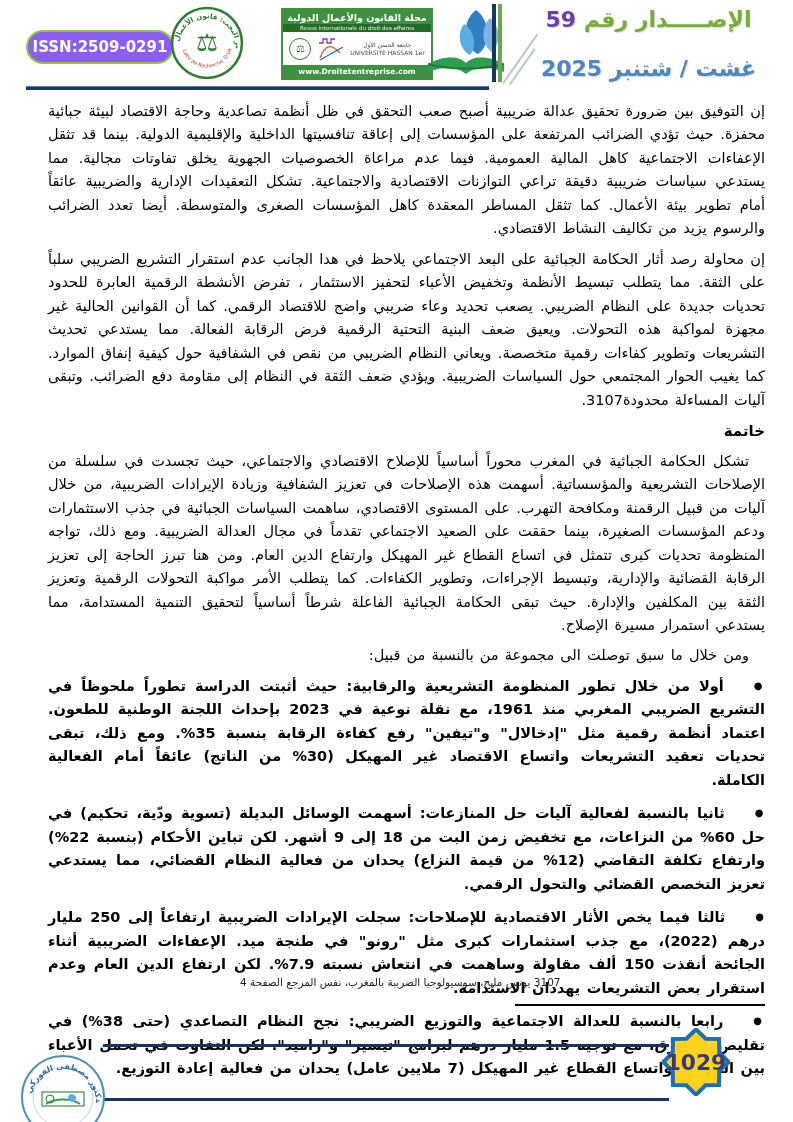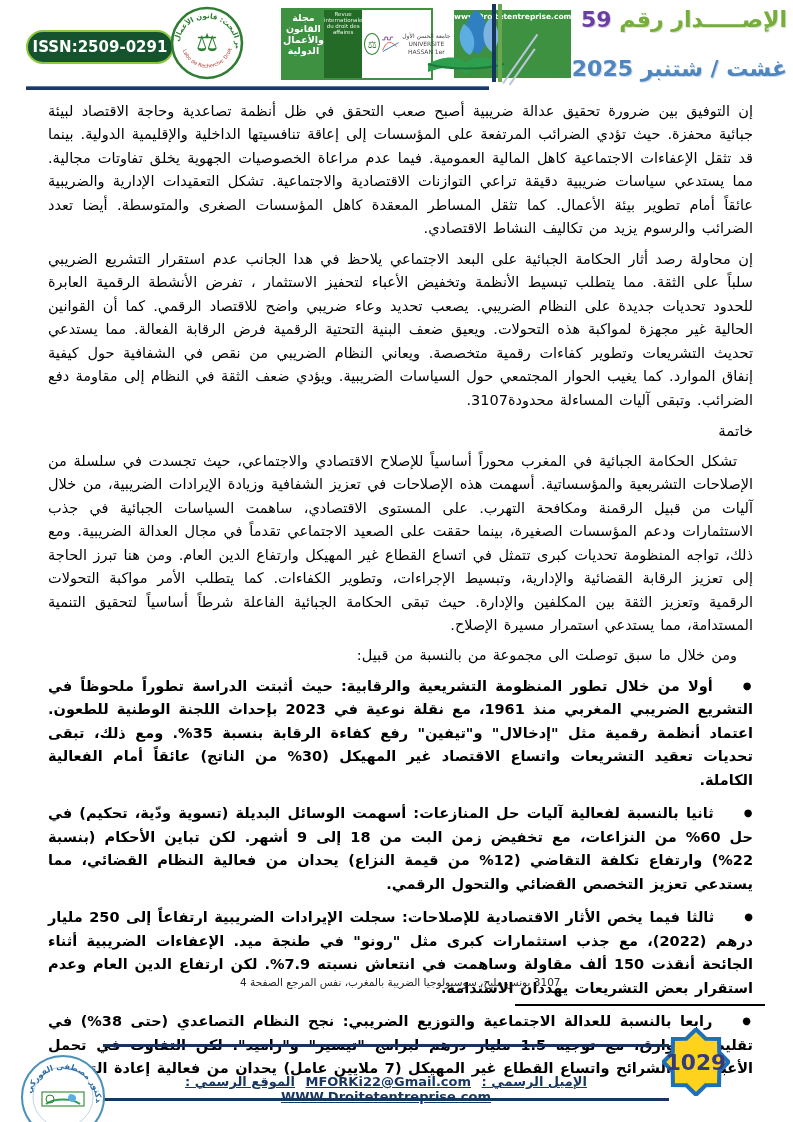--- a/index.html
+++ b/index.html
@@ -2,50 +2,50 @@
 <html lang="ar"><head>
 <meta charset="utf-8">
 <style>
   html,body{margin:0;padding:0;background:#fff;}
   .page{position:relative;width:793px;height:1122px;background:#fff;overflow:hidden;
         font-family:"DejaVu Sans",sans-serif;}
 
   
   .header{position:absolute;top:0;left:0;right:0;height:92px;}
   .issn-badge{position:absolute;left:26px;top:30px;width:144px;height:30px;
-      background:#14532d;border:2px solid #8dc63f;border-radius:17px;
+      background:#8b5cf6;border:2px solid #8dc63f;border-radius:17px;
       color:#fff;font-weight:bold;font-size:15px;display:flex;align-items:center;justify-content:center;}
   .lab-logo{position:absolute;left:170px;top:6px;width:74px;height:74px;}
   .journal-logo{position:absolute;left:281px;top:8px;width:152px;height:72px;
-      border:2px solid #3f9142;background:#fff;display:flex;box-sizing:border-box;}
+      border:2px solid #3f9142;background:#fff;display:flex;flex-direction:column;box-sizing:border-box;}
   .jl-title{background:#3f9142;color:#fff;font-size:9.5px;font-weight:bold;text-align:center;padding:2px 0 1px;}
   .jl-sub{background:#246b28;color:#eaf6e6;font-size:5.5px;text-align:center;padding:1px 0;}
   .jl-mid{flex:1;display:flex;align-items:center;justify-content:space-evenly;padding:1px 2px;}
   .jl-minicircle{width:20px;height:20px;border:1.5px solid #2e7d32;border-radius:50%;
       display:flex;align-items:center;justify-content:center;font-size:10px;color:#2e7d32;}
   .jl-univ{font-size:6px;color:#444;text-align:center;line-height:1.3;}
   .jl-site{background:#3f9142;color:#fff;font-weight:bold;font-size:7.5px;text-align:center;padding:2px 0;}
   .book-graphic{position:absolute;left:424px;top:8px;width:82px;height:76px;}
   .sep-bar-navy{position:absolute;left:492px;top:4px;width:4px;height:78px;background:#17365d;}
   .sep-bar-green{position:absolute;left:498px;top:4px;width:4px;height:78px;background:#6aa84f;}
-  .issue-block{position:absolute;left:510px;right:6px;top:6px;text-align:right;direction:rtl;line-height:1.3;}
+  .issue-block{position:absolute;left:510px;right:6px;top:6px;text-align:center;direction:rtl;line-height:1.3;}
   .issue-line1{font-size:22px;font-weight:bold;color:#76ad3b;text-shadow:1px 1px 0 #d7e3cf;}
   .issue-number{color:#6b3fa0;text-shadow:1px 1px 0 #d9cfe8;}
   .issue-line2{font-size:22px;font-weight:bold;color:#4e86c0;margin-top:20px;text-shadow:1px 1px 0 #cdd9ea;}
   .slash1,.slash2{position:absolute;background:#b9c7d9;height:1.5px;}
   .slash1{width:60px;left:490px;top:58px;transform:rotate(-55deg);}
   .slash2{width:44px;left:500px;top:66px;transform:rotate(-55deg);}
   .header-rule{position:absolute;left:26px;top:86px;width:463px;height:3px;background:#1a3a66;border-top:1px solid #5a7ba6;}
 
   
-  .content{position:absolute;top:100px;right:40px;left:28px;direction:rtl;text-align:justify;
+  .content{position:absolute;top:100px;right:28px;left:28px;direction:rtl;text-align:justify;
       font-size:14.5px;line-height:1.62;color:#000;word-spacing:1.5px;margin-left:20px;}
   .content p{margin:0 0 7px;}
   .p-indent{text-indent:16px;}
-  .conclusion-heading{font-weight:normal;font-size:15px;margin:4px 0 6px;}
+  .conclusion-heading{font-weight:bold;font-size:15px;margin:4px 0 6px;}
   .bullet-item{margin:0 0 10px;font-weight:bold;}
   .bullet-glyph{font-size:10px;vertical-align:2px;}
   .bullet-gap{display:inline-block;width:30px;}
 
   
   .fn-sep{position:absolute;top:1004px;right:28px;width:250px;height:2px;background:#000;}
   .footnote-text{position:absolute;top:976px;right:40px;left:240px;direction:rtl;text-align:left;
       font-size:10.5px;color:#222;}
 
   
@@ -145,26 +145,20 @@
     </div>
     <div class="bullet-item">
       <span class="bullet-glyph">●</span><span class="bullet-gap"></span><span>رابعا بالنسبة للعدالة الاجتماعية والتوزيع الضريبي: نجح النظام التصاعدي (حتى 38%) في تقليص الفوارق، مع توجيه 1.5 مليار درهم لبرامج "تيسير" و"راميد". لكن التفاوت في تحمل الأعباء بين الشرائح واتساع القطاع غير المهيكل (7 ملايين عامل) يحدان من فعالية إعادة التوزيع.</span>
     </div>
   </div>
 
   <div class="fn-sep"></div>
   <div class="footnote-text">3107 يونس مليح، سوسيولوجيا الضريبة بالمغرب، نفس المرجع الصفحة 4</div>
 
   <div class="footer-rule-top"></div>
-  <div class="footer-line2">
-    <span class="u">الإميل الرسمي :</span>
-    <span class="u">MFORKi22@Gmail.com</span>
-    <span class="u">الموقع الرسمي :</span>
-    <span class="u">WWW.Droitetentreprise.com</span>
-  </div>
   <div class="footer-rule-bottom"></div>
 
   <svg class="page-badge" viewBox="0 0 100 100">
     <polygon points="98,50 84.2,35.8 83.9,16.1 64.2,15.8 50,2 35.8,15.8 16.1,16.1 15.8,35.8 2,50 15.8,64.2 16.1,83.9 35.8,84.2 50,98 64.2,84.2 83.9,83.9 84.2,64.2" fill="#ffd21e" stroke="#1d6fba" stroke-width="6"></polygon>
     <text x="50" y="62" text-anchor="middle" font-size="32" font-weight="bold" fill="#333a7e">1029</text>
   </svg>
 
   <svg class="author-stamp" viewBox="0 0 86 86">
     <circle cx="43" cy="43" r="41" fill="#ffffff" stroke="#4a90b8" stroke-width="2"></circle>
     <circle cx="43" cy="43" r="30" fill="none" stroke="#bcd6e6" stroke-width="1"></circle>

